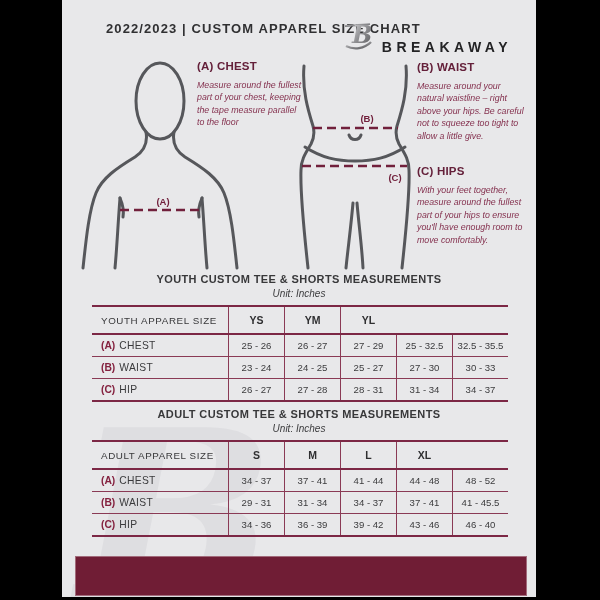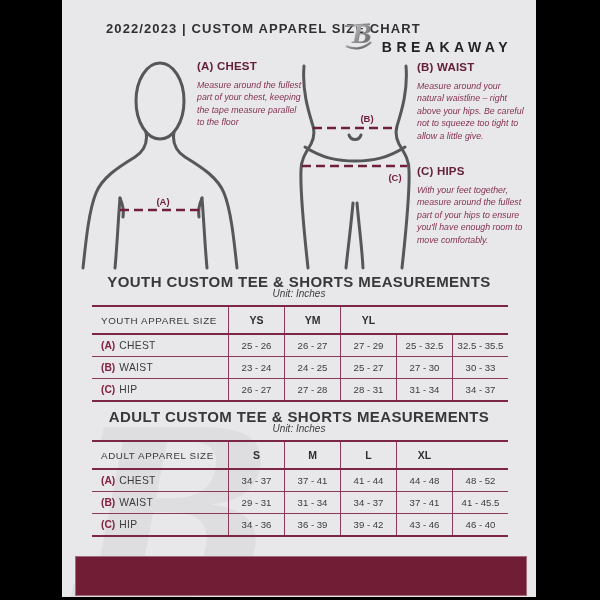--- a/index.html
+++ b/index.html
@@ -26,21 +26,21 @@
     fill:#71203c;text-anchor:middle;stroke:none;}
 
   .instr{position:absolute;z-index:2;width:110px;}
   .instr h3{margin:0 0 7px 0;font-size:11.5px;font-weight:bold;color:#64203a;letter-spacing:.2px;}
   .instr p{margin:0;font-size:8.8px;line-height:1.42;font-style:italic;color:#84304e;}
   .i-chest{left:135px;top:60px;width:106px;}
   .i-waist{left:355px;top:61px;width:112px;}
   .i-hips{left:355px;top:165px;width:112px;}
 
   
-  .sec-title{position:absolute;left:0;width:100%;text-align:center;font-size:15px;
+  .sec-title{position:absolute;left:0;width:100%;text-align:center;font-size:11px;
     font-weight:bold;letter-spacing:.4px;color:#38383a;z-index:2;}
   .sec-unit{position:absolute;left:0;width:100%;text-align:center;font-size:10px;
     font-style:italic;color:#3c3c3e;z-index:2;}
   .sizes-table{position:absolute;left:30px;width:416px;z-index:2;}
   .tr{display:grid;grid-template-columns:136px 56px 56px 56px 56px 56px;align-items:center;
     border-bottom:1.5px solid #8a3a55;}
   .tr.head{border-top:2px solid #7c2745;border-bottom:2px solid #7c2745;height:26px;}
   .tr.row{height:21px;}
   .tr.last{border-bottom:2px solid #7c2745;}
   .td{height:100%;display:flex;align-items:center;justify-content:center;}

